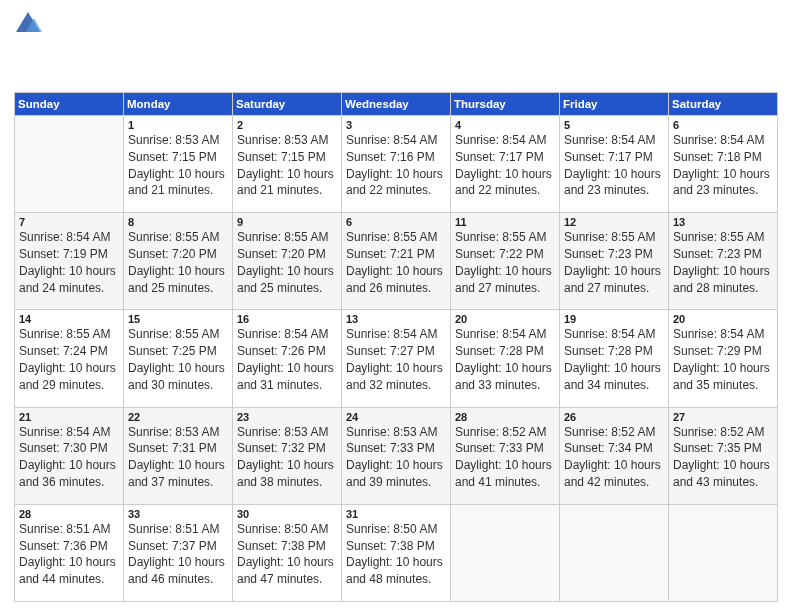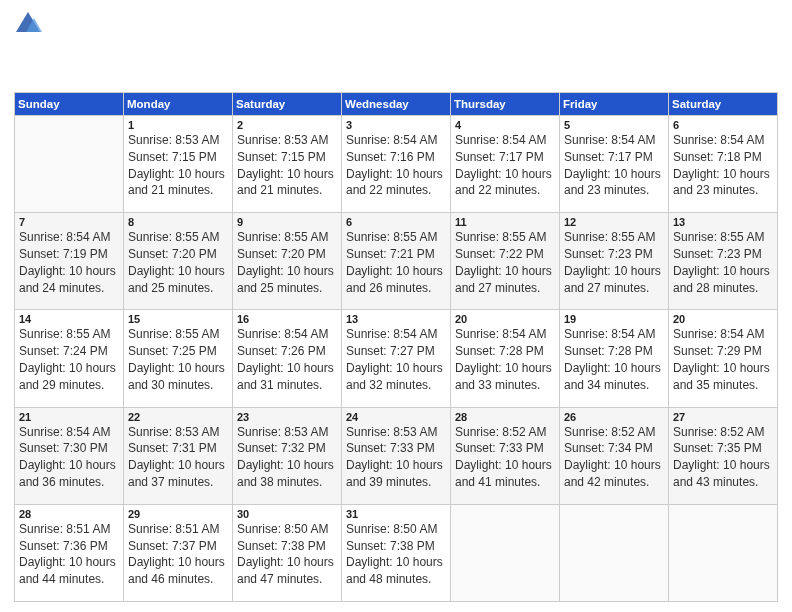--- a/index.html
+++ b/index.html
@@ -253,21 +253,21 @@
             <span class="day-num">27</span>
             <div class="day-info">Sunrise: 8:52 AM<br>Sunset: 7:35 PM<br>Daylight: 10 hours and 43 minutes.</div>
           </td>
         </tr>
         <tr>
           <td>
             <span class="day-num">28</span>
             <div class="day-info">Sunrise: 8:51 AM<br>Sunset: 7:36 PM<br>Daylight: 10 hours and 44 minutes.</div>
           </td>
           <td>
-            <span class="day-num">29</span>
+            <span class="day-num">33</span>
             <div class="day-info">Sunrise: 8:51 AM<br>Sunset: 7:37 PM<br>Daylight: 10 hours and 46 minutes.</div>
           </td>
           <td>
             <span class="day-num">30</span>
             <div class="day-info">Sunrise: 8:50 AM<br>Sunset: 7:38 PM<br>Daylight: 10 hours and 47 minutes.</div>
           </td>
           <td>
             <span class="day-num">31</span>
             <div class="day-info">Sunrise: 8:50 AM<br>Sunset: 7:38 PM<br>Daylight: 10 hours and 48 minutes.</div>
           </td>

